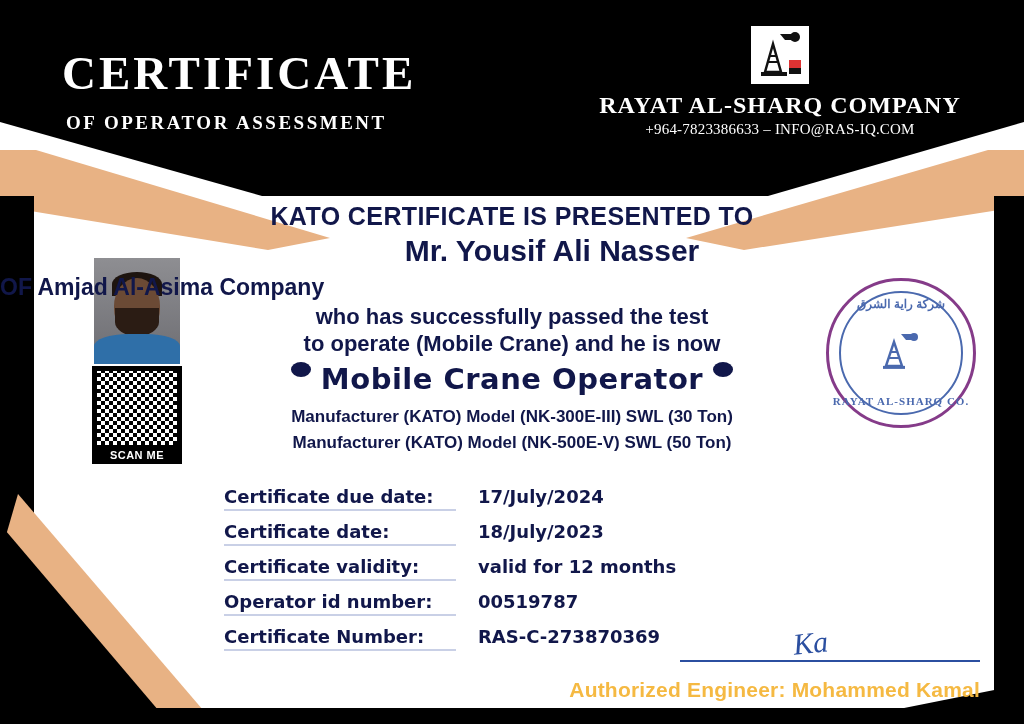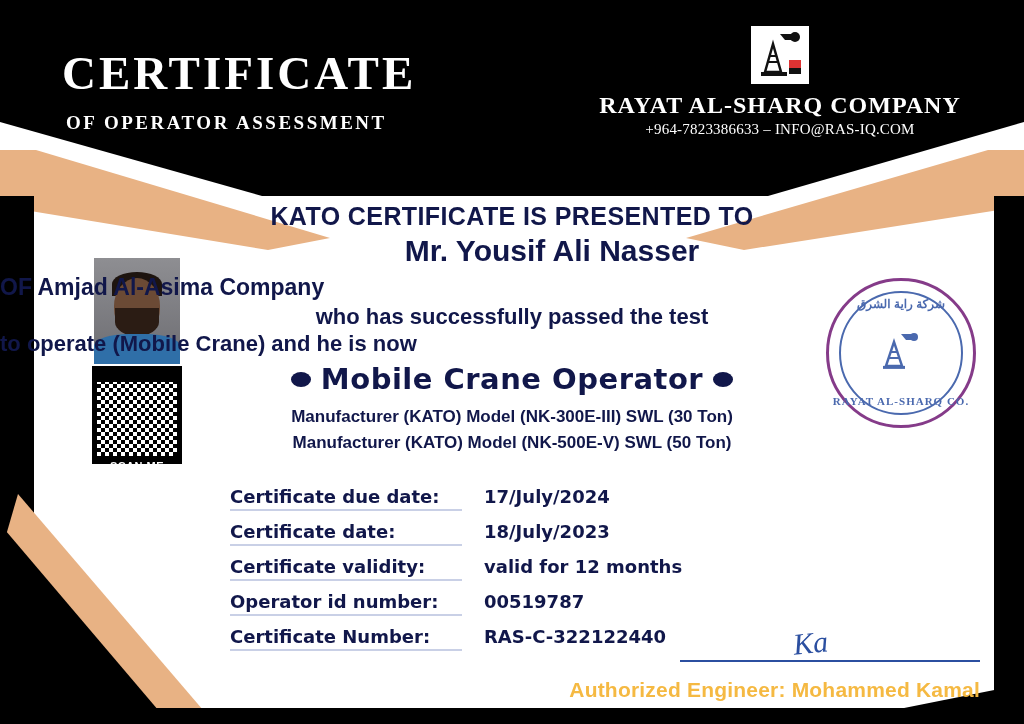--- a/index.html
+++ b/index.html
@@ -137,25 +137,26 @@
     text-align: left;
     font-size: 23px; font-weight: bold; color: #11174a;
   }
   .line-1 {
     position: absolute; top: 304px; left: 0; width: 1024px;
     text-align: center;
     font-size: 22px; font-weight: bold; color: #11174a;
   }
   .line-2 {
     position: absolute; top: 331px; left: 0; width: 1024px;
+    text-align: center;
     font-size: 22px; font-weight: bold; color: #11174a;
   }
   .role-row {
     position: absolute; top: 362px; left: 0; width: 1024px;
-    display: flex; align-items: center; justify-content: center;
+    display: flex; align-items: flex-start; justify-content: center;
     gap: 10px;
   }
   .role-title {
     font-family: "DejaVu Sans", sans-serif;
     font-size: 29px; font-weight: bold; color: #11174a;
     letter-spacing: 0.5px;
   }
   .role-dot {
     width: 20px; height: 15px;
     border-radius: 50%;
@@ -204,21 +205,21 @@
     transform: translateX(-50%);
     width: 86px; height: 30px;
     background: #2f6fa8;
     border-radius: 40% 40% 0 0;
   }
 
   .qr-wrap {
     position: absolute; top: 366px; left: 92px;
     width: 90px; height: 98px;
     background: #000000;
-    padding: 16px 5px 0 5px;
+    padding: 5px 5px 0 5px;
   }
   .qr-code {
     width: 80px; height: 74px;
     background-color: #ffffff;
     background-image:
       repeating-linear-gradient(90deg, #000 0 4px, #fff 4px 8px),
       repeating-linear-gradient(0deg, #000 0 4px, #fff 4px 8px);
     background-blend-mode: difference;
   }
   .qr-label {
@@ -254,21 +255,21 @@
     font-size: 12px; font-weight: bold;
   }
   .stamp-icon {
     position: absolute; top: 50%; left: 50%;
     transform: translate(-50%, -55%);
     width: 46px; height: 42px;
   }
 
   
   .details {
-    position: absolute; top: 486px; left: 230px;
+    position: absolute; top: 486px; left: 224px;
     width: 540px;
   }
   .detail-row {
     display: flex;
     align-items: baseline;
     height: 35px;
   }
   .detail-label {
     width: 232px;
     font-family: "DejaVu Sans", sans-serif;
@@ -389,21 +390,21 @@
     <div class="detail-row">
       <div class="detail-label">Certificate validity:</div>
       <div class="detail-value">valid for 12 months</div>
     </div>
     <div class="detail-row">
       <div class="detail-label">Operator id number:</div>
       <div class="detail-value">00519787</div>
     </div>
     <div class="detail-row">
       <div class="detail-label">Certificate Number:</div>
-      <div class="detail-value">RAS-C-322122440</div>
+      <div class="detail-value">RAS-C-273870369</div>
     </div>
   </div>
 
   <div class="signature-mark">Ka</div>
   <div class="signature-line"></div>
   <div class="shape bottom-right-black"></div>
   <div class="authorized">Authorized Engineer: Mohammed Kamal</div>
 
 </div>
 

